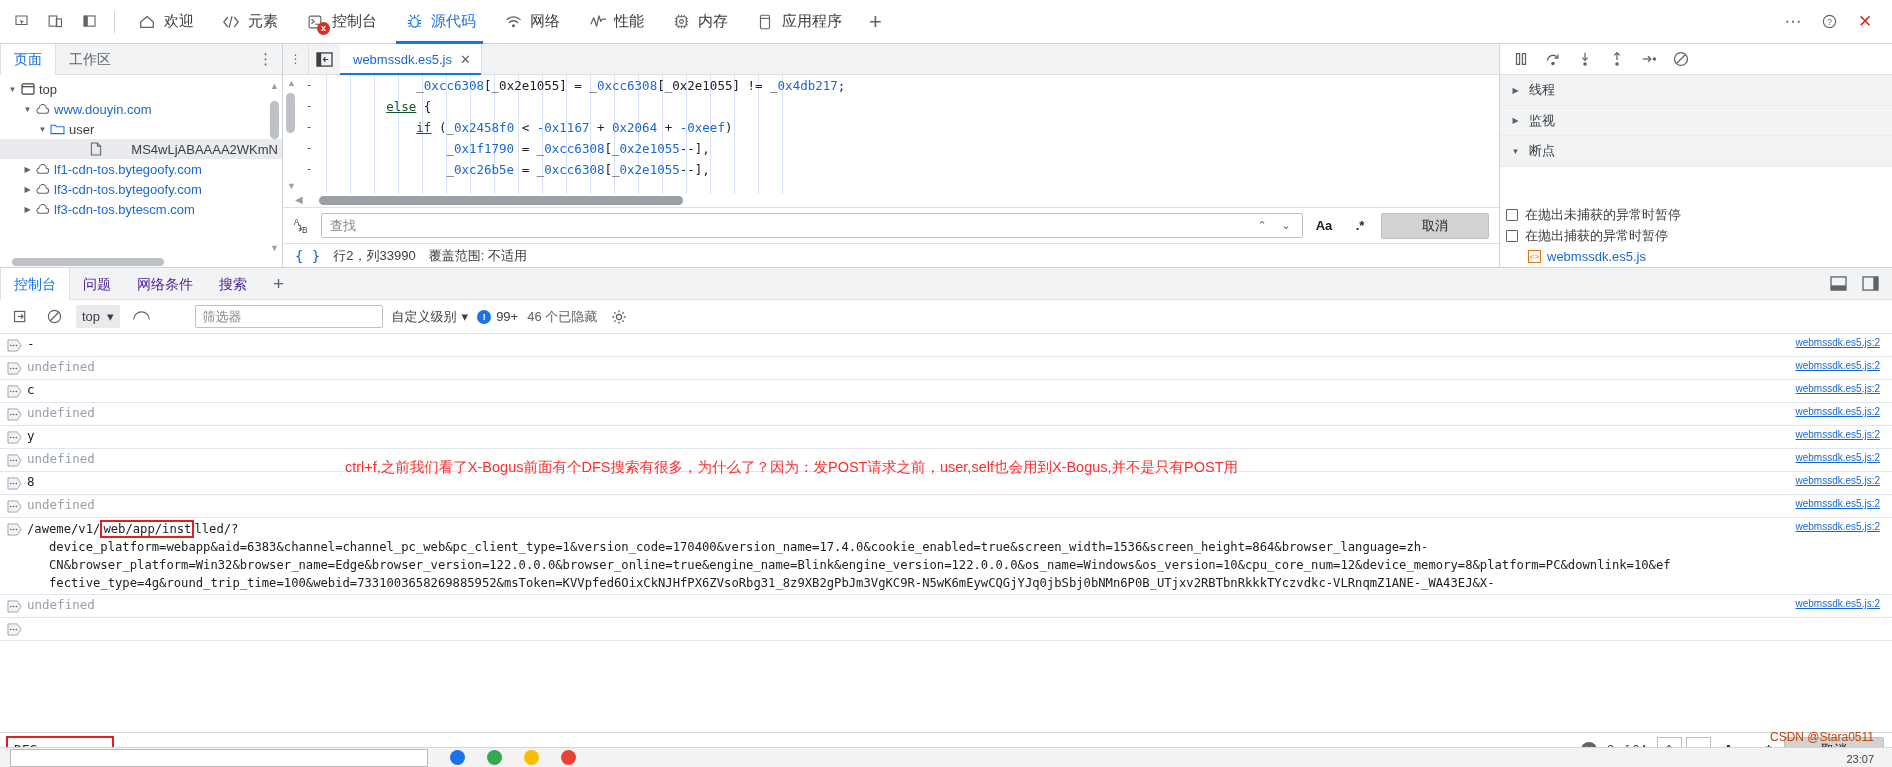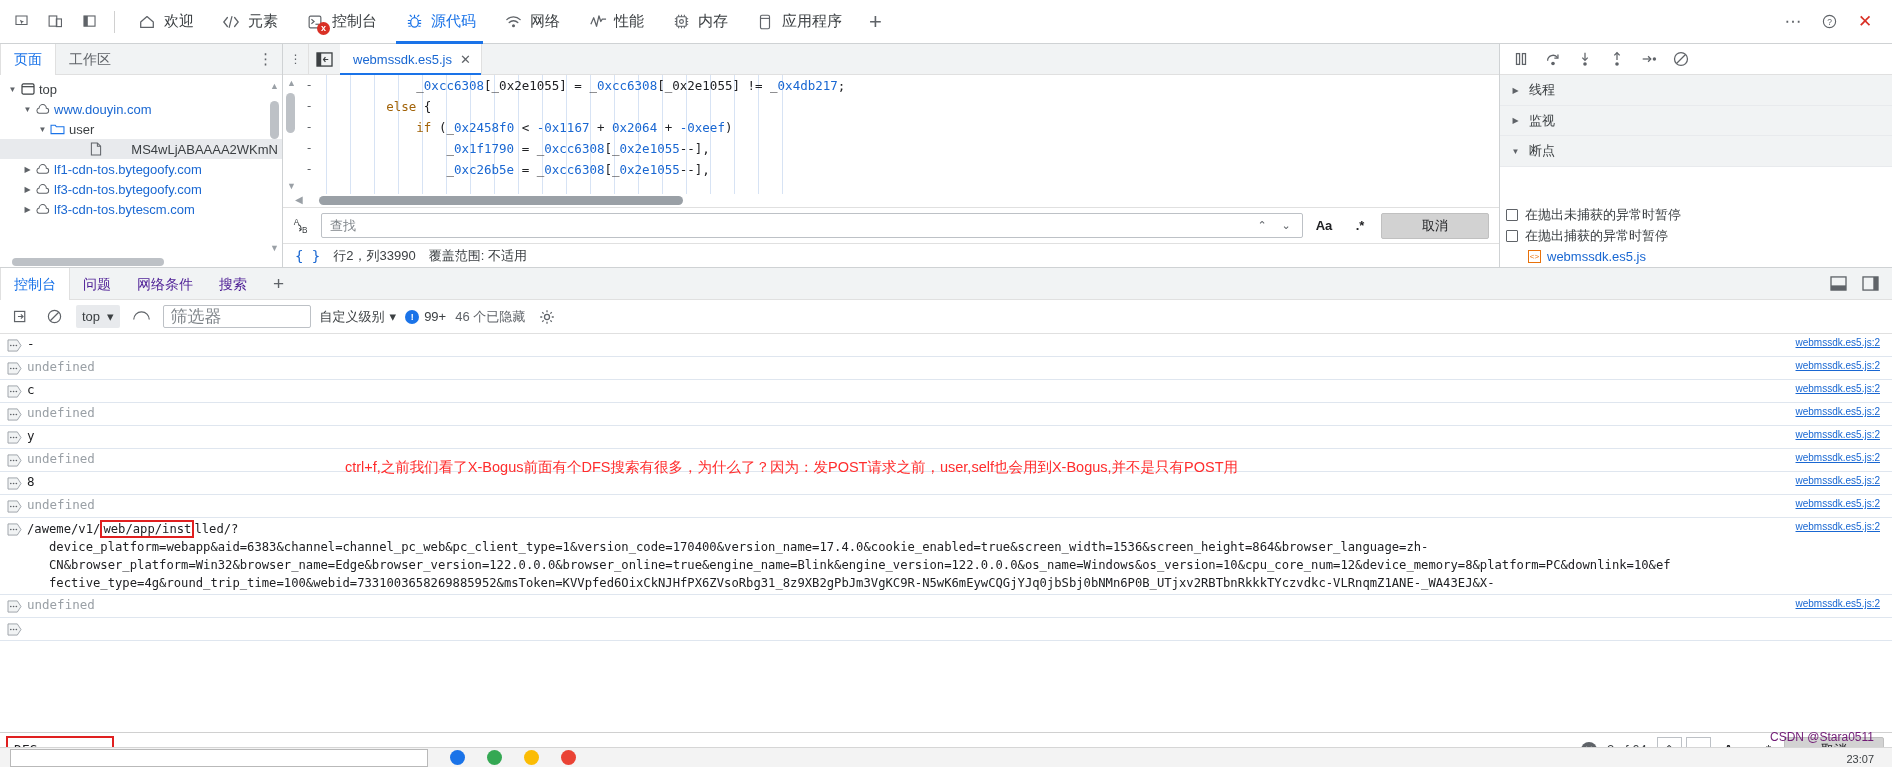--- a/index.html
+++ b/index.html
@@ -87,21 +87,21 @@
   .code-area { flex:1; display:flex; position:relative; overflow:hidden; background:#fff;}
   .code-gutter-scroll { width:17px; position:relative; border-right:0px; }
   .csb-thumb { position:absolute; left:3px; top:18px; width:9px; height:40px; background:#bdc1c6; border-radius:5px;}
   .csb-arrow { position:absolute; left:3px; width:11px; height:12px; display:flex;align-items:center;justify-content:center;color:#9aa0a6;font-size:9px;}
   .code-lines { flex:1; position:relative; overflow:hidden; font-family:"DejaVu Sans Mono", monospace; font-size:12.5px; }
   .fold-col { position:absolute; left:0; top:0; width:18px; height:100%; }
   .fold-dash { height:21px; line-height:21px; text-align:center; color:#5f6368; font-size:12px;}
   .indent-guides { position:absolute; left:26px; top:0; height:100%; display:flex; }
   .iguide { width:24px; border-left:1px solid #d7e3f4; height:100%; }
   .cline { height:21px; line-height:21px; white-space:pre; color:#202124;}
-  .k-kw { color:#a16207; }
+  .k-kw { color:#14532d;text-decoration:underline; }
   .k-num { color:#1967d2; }
   .code-hscroll { height:13px; position:relative; border-top:0; background:#fff;}
   .chs-thumb { position:absolute; left:36px; top:2px; height:9px; width:364px; background:#9aa0a6; border-radius:5px;}
   .chs-arrow { position:absolute; left:12px; top:0px; color:#9aa0a6; font-size:10px;}
 
   
   .findbar {
     display:flex; align-items:center; height:36px; gap:6px;
     border-top:1px solid #e0e0e0; padding:0 10px 0 6px; background:#fff;
   }
@@ -147,22 +147,22 @@
   .drawer-right { margin-left:auto; display:flex; align-items:center; gap:4px; padding-right:8px;}
   .dr-icon { width:28px;height:26px;display:flex;align-items:center;justify-content:center;color:#5f6368;cursor:pointer;}
 
   .console-toolbar { display:flex; align-items:center; height:34px; gap:9px; padding:0 8px; border-bottom:1px solid #e0e0e0; background:#fff;}
   .ct-icon { width:25px; height:25px; display:flex;align-items:center;justify-content:center;color:#5f6368;cursor:pointer;border-radius:3px;}
   .ct-select {
     display:flex; align-items:center; gap:7px; height:23px; padding:0 6px;
     background:#e8eaed; border-radius:2px; font-size:13px; color:#3c4043; cursor:pointer;
   }
   .ct-filter {
-    width:148px; height:23px; border:1px solid #bdc1c6; border-radius:2px;
-    display:flex; align-items:center; padding:0 7px; font-size:17px; color:#80868b; background:#fff;
+    width:188px; height:23px; border:1px solid #bdc1c6; border-radius:2px;
+    display:flex; align-items:center; padding:0 7px; font-size:13px; color:#80868b; background:#fff;margin-left:32px;
   }
   .ct-level { display:flex; align-items:center; gap:5px; font-size:13px; color:#3c4043; cursor:pointer;}
   .ct-issues { display:flex; align-items:center; gap:5px; font-size:13px; color:#3c4043; cursor:pointer;}
   .issue-dot { width:14px;height:14px;border-radius:50%;background:#1a73e8;color:#fff;font-size:9px;display:flex;align-items:center;justify-content:center;font-weight:bold;}
   .ct-hidden { font-size:13px; color:#5f6368;}
 
   .console-body { flex:1; position:relative; overflow:hidden; background:#fff;}
   .crow {
     display:flex; align-items:flex-start; border-bottom:1px solid #dfe6ef;
     min-height:23px; padding:2px 0 2px 6px; position:relative; font-size:13px;
@@ -202,21 +202,21 @@
   .cs-regex { font-size:13px; padding:0 9px; cursor:pointer;}
   .cs-cancel {
     background:#d2d2d2; border:1px solid #c0c0c0; height:26px; min-width:100px;
     display:flex;align-items:center;justify-content:center;font-size:13px;cursor:pointer;border-radius:2px;
   }
 
   
   .taskbar { position:absolute; left:0; bottom:0; width:1892px; height:20px; background:#f3f3f3; border-top:1px solid #d6d6d6; display:flex; align-items:center;}
   .tb-box { width:418px; height:18px; border:1px solid #b9b9b9; background:#fff; margin-left:10px;}
   .tb-circ { width:15px;height:15px;border-radius:50%;margin-left:22px;}
-  .watermark { position:absolute; right:18px; bottom:22px; font-size:12px; color:#701a75; text-align:right; line-height:15px;}
+  .watermark { position:absolute; right:18px; bottom:22px; font-size:12px; color:#c2410c; text-align:right; line-height:15px;}
   .clock { position:absolute; right:18px; bottom:2px; font-size:11px; color:#3c4043;}
   svg { display:block; }
 </style>
 </head>
 <body>
 
 <div id="app">
 
   <div class="topbar">
     <div class="tb-icon-btn">

